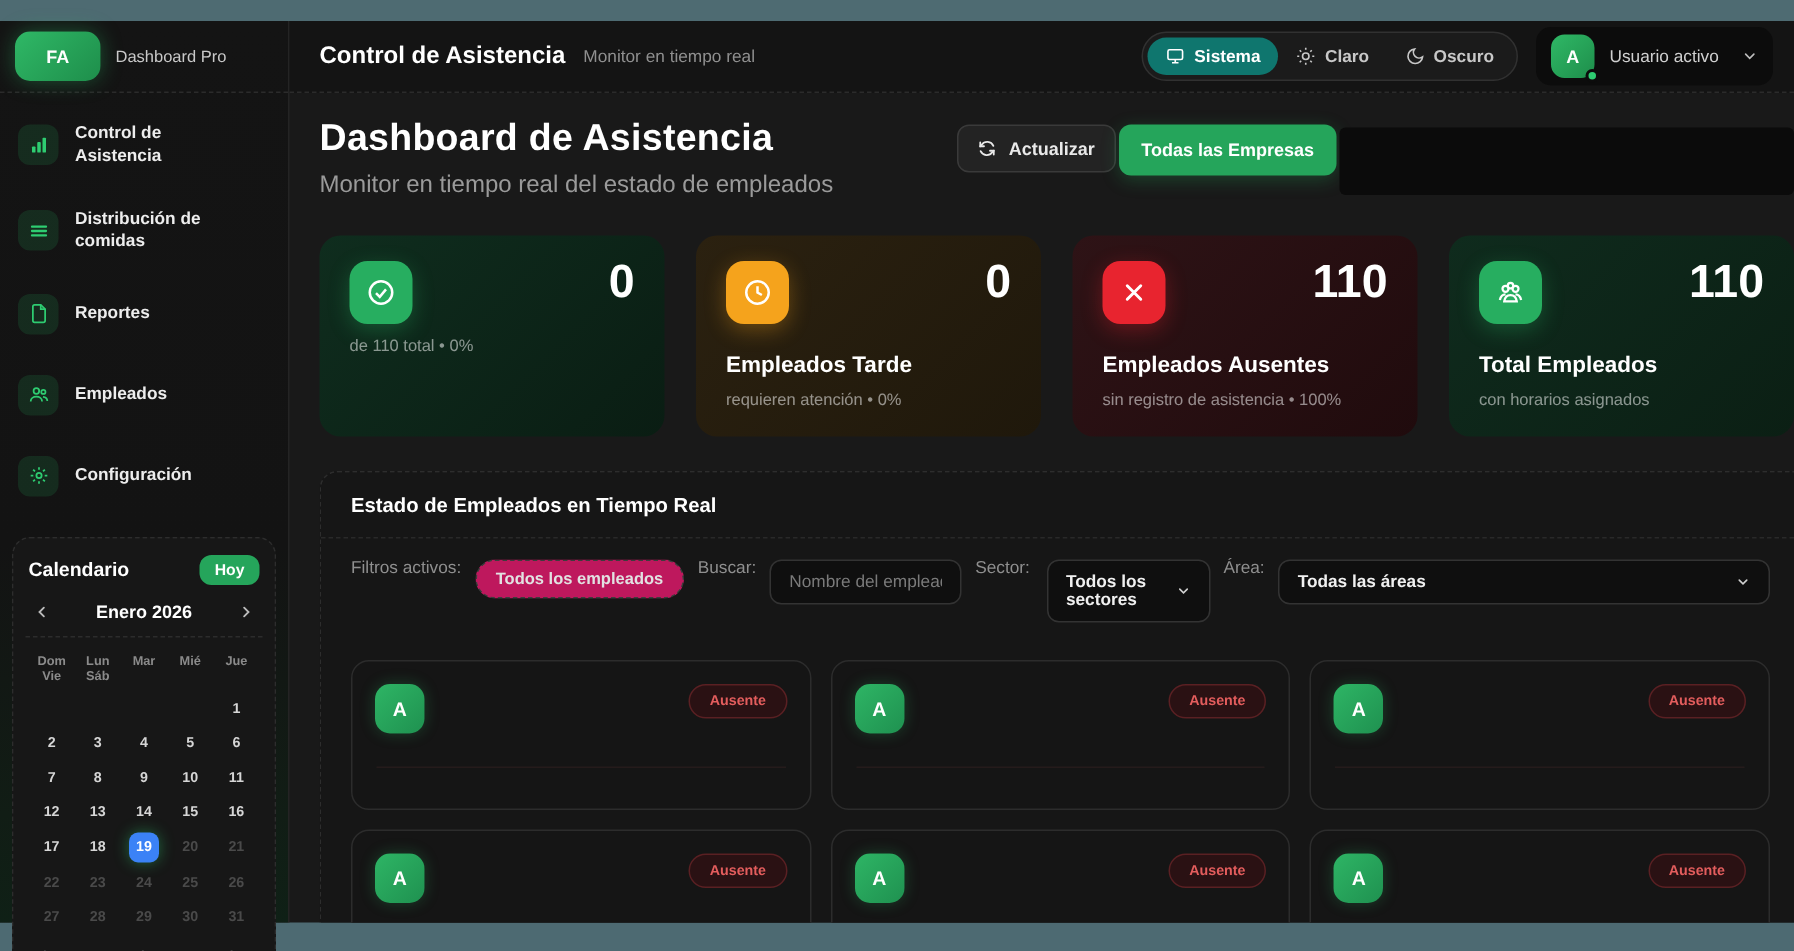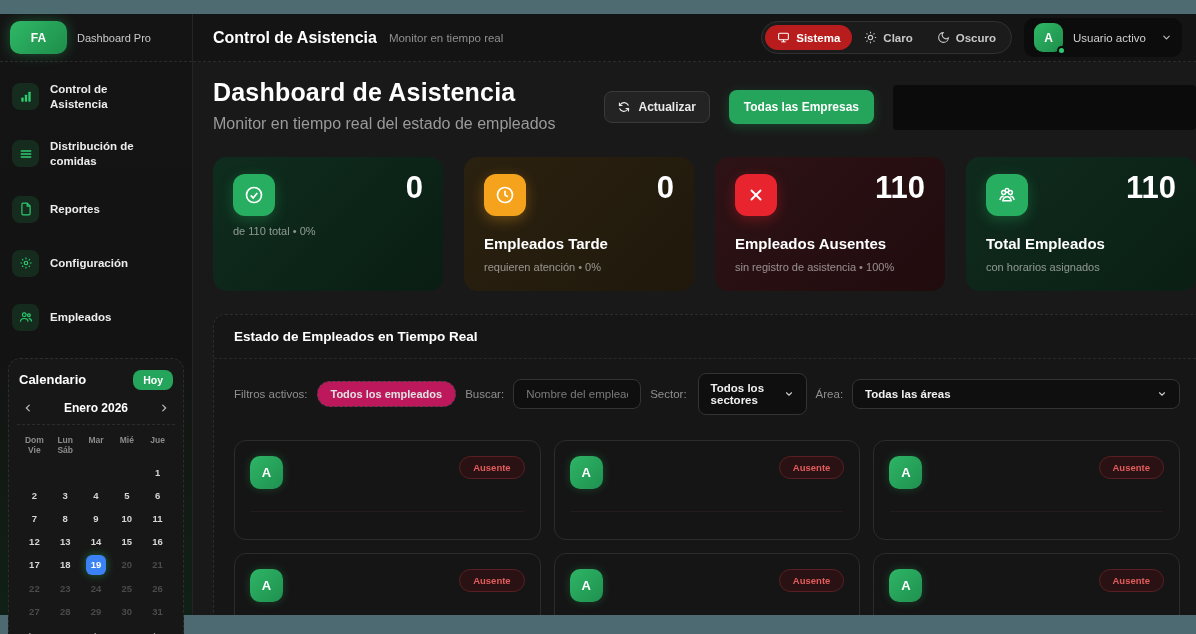--- a/index.html
+++ b/index.html
@@ -52,57 +52,57 @@
   .content { flex:1; min-width:0; display:flex; flex-direction:column; }
   .header { height:48px; flex:none; display:flex; align-items:center; padding:0 14px 0 20px;
     background:#141414; border-bottom:1px dashed #2b2b2b; }
   .header-title { font-size:16px; font-weight:bold; color:#fff; }
   .header-sub { font-size:11.5px; color:#8f8f8f; margin-left:12px; }
   .header-right { margin-left:auto; display:flex; align-items:center; gap:12px; }
   .theme-pill { display:flex; align-items:center; background:#1b1b1b; border:1px solid #313131;
     border-radius:999px; padding:3px; }
   .theme-opt { display:flex; align-items:center; gap:6px; padding:6px 12px; border-radius:999px;
     color:#c8c8c8; font-size:11.5px; font-weight:bold; cursor:pointer; }
-  .theme-opt.active { background:#b91c1c; color:#fff; }
+  .theme-opt.active { background:#0f766e; color:#fff; }
   .user-box { display:flex; align-items:center; gap:10px; background:#0c0c0c; border-radius:10px;
     padding:5px 10px; width:158px; cursor:pointer; }
   .user-avatar { position:relative; width:29px; height:29px; border-radius:9px; flex:none;
     background:linear-gradient(135deg,#2fb866,#1e8e4b); color:#fff; font-weight:bold; font-size:12px;
     display:flex; align-items:center; justify-content:center; }
   .user-dot { position:absolute; right:-3px; bottom:-3px; width:9px; height:9px; border-radius:50%;
     background:#2ecc71; border:2px solid #0c0c0c; }
   .user-label { color:#d0d0d0; font-size:11.5px; }
   .user-chevron { margin-left:auto; color:#bdbdbd; display:flex; }
 
   
   .main { flex:1; padding:16px 0 0 20px; overflow:hidden; }
   .page-head { display:flex; align-items:flex-start; gap:10px; }
   .page-title { font-size:25px; font-weight:bold; color:#fff; letter-spacing:.2px; }
   .page-sub { margin-top:8px; font-size:16px; color:#9a9a9a; }
-  .actions { margin-left:auto; display:flex; align-items:center; gap:19px; margin-top:5px; }
+  .actions { margin-left:auto; display:flex; align-items:flex-start; gap:2px; margin-top:5px; }
   .btn-refresh { display:flex; align-items:center; gap:8px; background:#232323; border:1px solid #3a3a3a;
     color:#e9e9e9; font-size:12px; font-weight:bold; padding:8px 13px; border-radius:8px; cursor:pointer;
     font-family:inherit; }
   .btn-companies { background:#25a55b; border:none; color:#fff; font-size:12px; font-weight:bold;
     padding:10px 15px; border-radius:8px; cursor:pointer; box-shadow:0 3px 12px rgba(37,165,91,.3);
     font-family:inherit; }
   .head-panel { width:303px; height:45px; flex:none; background:#0b0b0b; border-radius:4px; margin-top:2px; }
 
   .stats { display:flex; gap:21px; margin-top:24px; }
   .stat-card { flex:1; min-width:0; height:134px; border-radius:14px; padding:17px 20px; position:relative; }
   .stat-tile { width:42px; height:42px; border-radius:12px; color:#fff;
     display:flex; align-items:center; justify-content:center; }
   .stat-number { position:absolute; top:13px; right:20px; font-size:31px; font-weight:bold; color:#fff; }
   .stat-title { margin-top:19px; font-size:15px; font-weight:bold; color:#fff; }
   .stat-sub { margin-top:9px; font-size:11px; color:rgba(255,255,255,.52); }
 
   .panel { margin-top:23px; background:#161616; border:1px dashed #2d2d2d; border-right:none;
     border-radius:12px 0 0 12px; }
   .panel-head { padding:14px 20px; border-bottom:1px dashed #292929; font-size:13.5px; font-weight:bold; color:#fff; }
-  .filters { display:flex; align-items:center; gap:9px; padding:14px 16px 13px 20px; }
+  .filters { display:flex; align-items:flex-start; gap:9px; padding:14px 16px 13px 20px; }
   .filter-label { font-size:11.5px; color:#8f8f8f; flex:none; }
   .chip { background:#be185d; border:1px dashed #3d3d3d; border-radius:999px; padding:6px 13px;
     color:#e2e2e2; font-size:11px; font-weight:bold; cursor:pointer; flex:none; }
   .search-input { background:#0f0f0f; border:1px solid #333; border-radius:8px; padding:8px 12px;
     color:#ddd; font-size:11.5px; width:128px; font-family:inherit; outline:none; }
   .search-input::placeholder { color:#7a7a7a; }
   .sel { display:flex; align-items:center; gap:8px; background:#0f0f0f; border:1px solid #333;
     border-radius:8px; padding:8px 12px; color:#f0f0f0; font-size:11.5px; font-weight:bold; cursor:pointer; }
   .sel-chevron { color:#cfcfcf; display:flex; margin-left:auto; }
   .sel-sector { width:109px; margin-left:2px; }
@@ -160,36 +160,36 @@
           <svg width="14" height="14" viewBox="0 0 24 24" fill="none" stroke="currentColor" stroke-width="2">
               <path d="M14 2H7a2 2 0 0 0-2 2v16a2 2 0 0 0 2 2h10a2 2 0 0 0 2-2V7z"></path>
               <path d="M14 2v5h5"></path>
             </svg>
         </span>
         <span class="nav-label">Reportes</span>
       </div>
       <div class="nav-item">
         <span class="nav-icon">
           <svg width="14" height="14" viewBox="0 0 24 24" fill="none" stroke="currentColor" stroke-width="2">
-              <circle cx="12" cy="12" r="3"></circle>
-              <path d="M12 2.5v3M12 18.5v3M2.5 12h3M18.5 12h3M5.3 5.3l2.1 2.1M16.6 16.6l2.1 2.1M18.7 5.3l-2.1 2.1M7.4 16.6l-2.1 2.1"></path>
-            </svg>
-        </span>
-        <span class="nav-label">Configuración</span>
-      </div>
-      <div class="nav-item">
-        <span class="nav-icon">
-          <svg width="14" height="14" viewBox="0 0 24 24" fill="none" stroke="currentColor" stroke-width="2">
               <circle cx="9" cy="8" r="3.2"></circle>
               <path d="M2.5 20c0-3.5 3-5.5 6.5-5.5s6.5 2 6.5 5.5"></path>
               <circle cx="17" cy="9" r="2.4"></circle>
               <path d="M16.5 14.6c2.8.3 5 2 5 4.9"></path>
             </svg>
         </span>
         <span class="nav-label">Empleados</span>
+      </div>
+      <div class="nav-item">
+        <span class="nav-icon">
+          <svg width="14" height="14" viewBox="0 0 24 24" fill="none" stroke="currentColor" stroke-width="2">
+              <circle cx="12" cy="12" r="3"></circle>
+              <path d="M12 2.5v3M12 18.5v3M2.5 12h3M18.5 12h3M5.3 5.3l2.1 2.1M16.6 16.6l2.1 2.1M18.7 5.3l-2.1 2.1M7.4 16.6l-2.1 2.1"></path>
+            </svg>
+        </span>
+        <span class="nav-label">Configuración</span>
       </div>
     </nav>
 
     <div class="calendar">
       <div class="cal-head">
         <span class="cal-title">Calendario</span>
         <button class="hoy-btn">Hoy</button>
       </div>
       <div class="cal-nav">
         <span class="cal-arrow">

